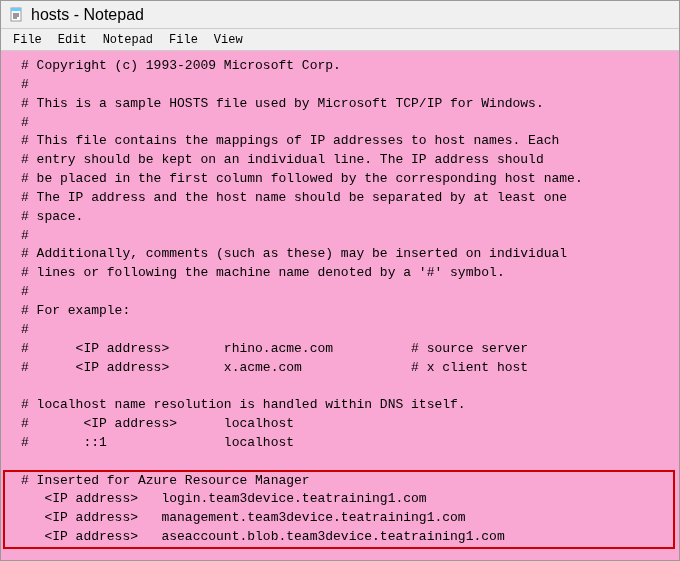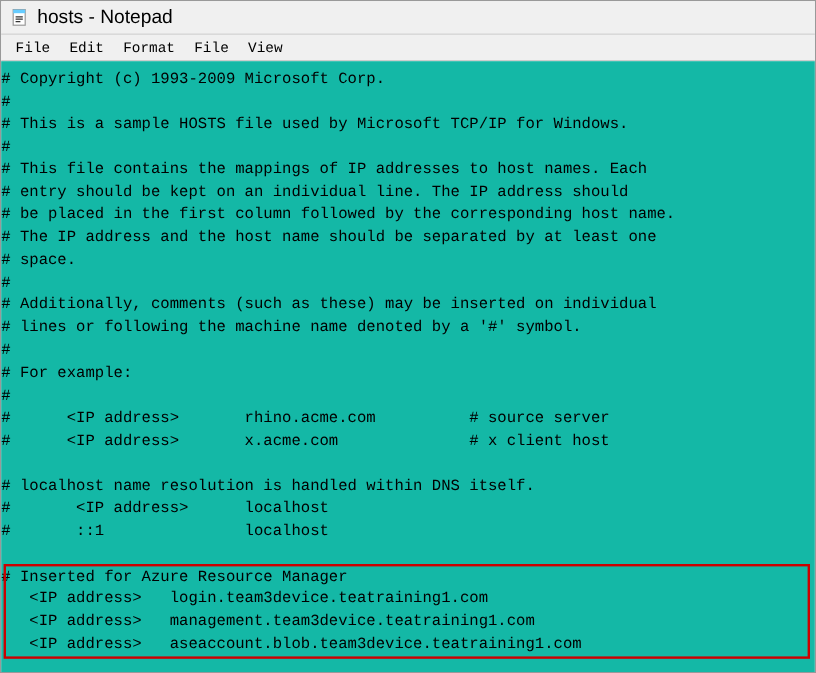--- a/index.html
+++ b/index.html
@@ -52,22 +52,22 @@
     .menu-item {
       font-family: Liberation Mono, monospace;
       font-size: 12px;
       color: #000;
       padding: 2px 8px;
       cursor: pointer;
       white-space: nowrap;
     }
     .content-area {
       flex: 1;
-      background: #14b8a6;
-      padding: 6px 0;
+      background: #f9a8d4;
+      padding: 6px 20px;
       overflow: auto;
       position: relative;
     }
     .text-content {
       font-family: 'Courier New', Courier, monospace;
       font-size: 13px;
       color: #000;
       line-height: 1.45;
       white-space: pre;
     }
@@ -90,21 +90,21 @@
         <line x1="4" y1="9" x2="10" y2="9" stroke="#333" stroke-width="1"></line>
         <line x1="4" y1="11" x2="8" y2="11" stroke="#333" stroke-width="1"></line>
       </svg>
     </div>
     <span class="title-bar-text">hosts - Notepad</span>
   </div>
 
   <div class="menu-bar">
     <div class="menu-item">File</div>
     <div class="menu-item">Edit</div>
-    <div class="menu-item">Format</div>
+    <div class="menu-item">Notepad</div>
     <div class="menu-item">File</div>
     <div class="menu-item">View</div>
   </div>
 
   <div class="content-area">
     <div class="text-content" id="file-content"># Copyright (c) 1993-2009 Microsoft Corp.
 #
 # This is a sample HOSTS file used by Microsoft TCP/IP for Windows.
 #
 # This file contains the mappings of IP addresses to host names. Each

